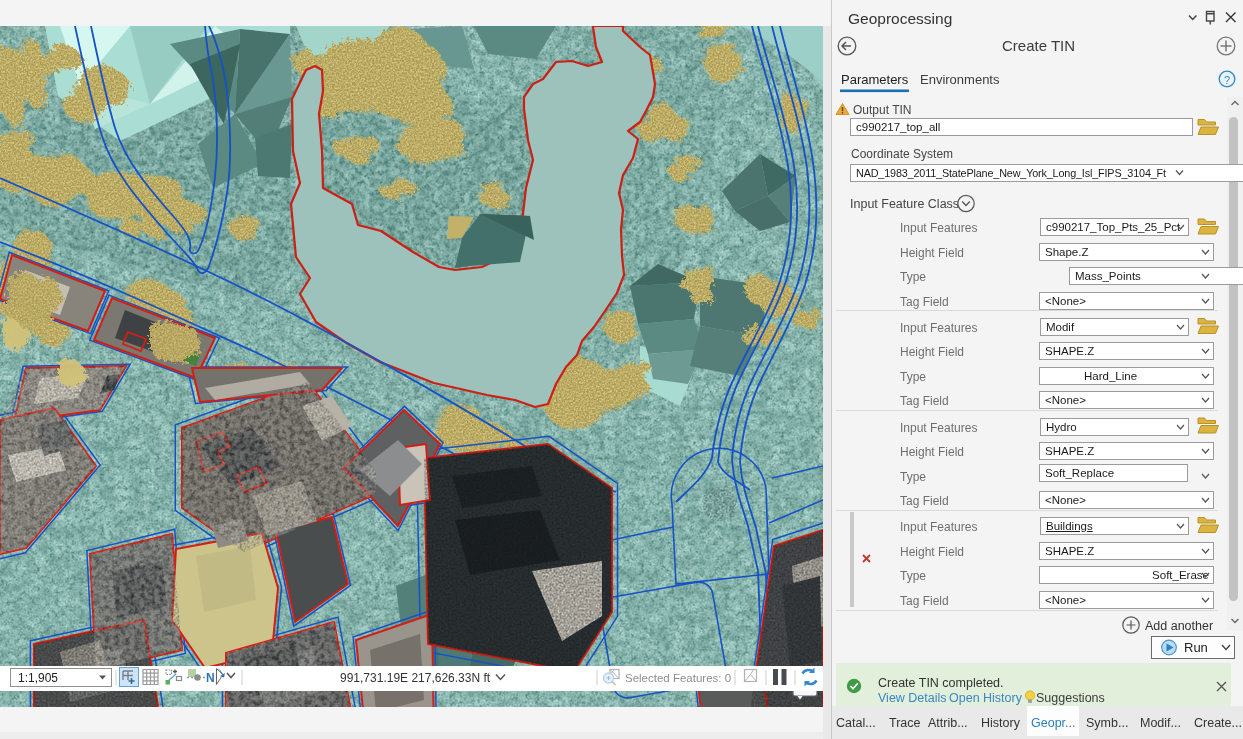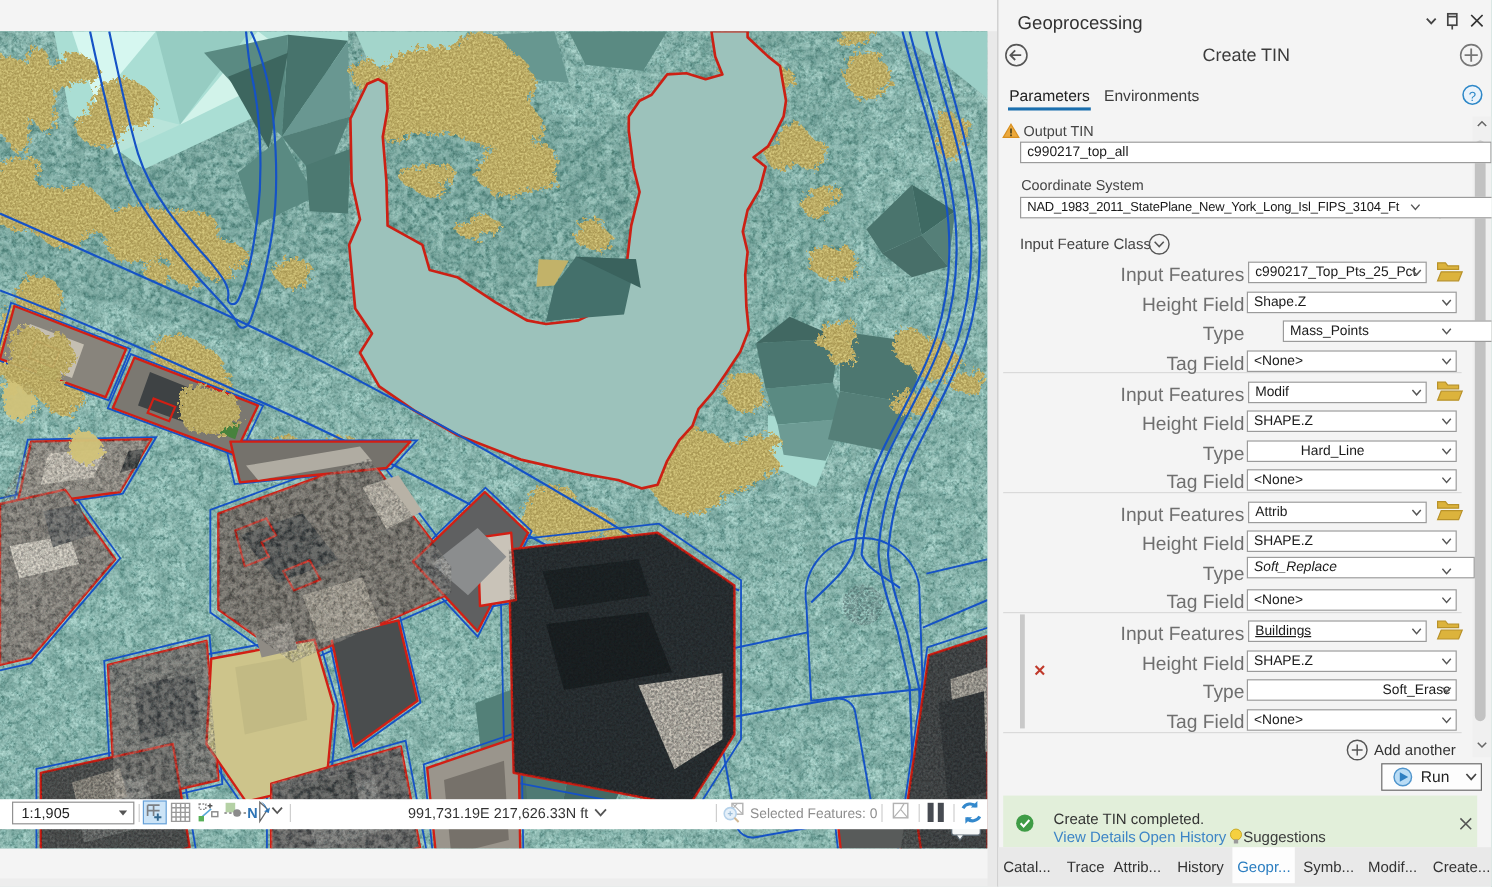--- a/index.html
+++ b/index.html
@@ -12,21 +12,21 @@
   #tabbar { left:0; top:0; width:831px; height:26px; background:#e9e9e9;margin-top:45px; }
   #tab-map { position:absolute; left:5px; top:0; width:76px; height:26px; background:#d8d9db; border:1px solid #b7babe; border-bottom:none; }
 
   
   #statusbar { left:0; top:666px; width:823px; height:25px; background:#ffffff; font-size:12px; color:#404040; }
   #belowbar { left:0; top:732px; width:831px; height:7px; background:#ededed; }
   #gutter { left:823px; top:26px; width:8px; height:713px; background:#e9e9e9; }
 
   
   #panel { left:831px; top:0; width:412px; height:739px; background:#f4f4f4; border-left:1px solid #c9c9c9; }
-  .rlabel { position:absolute; font-size:16px; color:#6f6f6f; text-align:right; }
+  .rlabel { position:absolute; font-size:12px; color:#6f6f6f; }
   .tbox { position:absolute; height:18px; background:#fff; border:1px solid #9b9b9b; font-size:11.5px; color:#1a1a1a; padding:1px 4px 0 5px; white-space:nowrap; overflow:hidden; line-height:15px; }
 </style>
 </head>
 <body>
 
 <div id="tabbar" class="abs">
   <div id="tab-map"></div>
   <svg class="abs" style="left:0;top:0" width="831" height="26" viewBox="0 0 831 26">
 
     <g>
@@ -856,21 +856,21 @@
   <text x="836" y="727" font-size="12.5" fill="#333">Catal...</text>
   <text x="889" y="727" font-size="12.5" fill="#333">Trace</text>
   <text x="928" y="727" font-size="12.5" fill="#333">Attrib...</text>
   <text x="981" y="727" font-size="12.5" fill="#333">History</text>
   <text x="1031" y="727" font-size="12.5" fill="#2a7dc0">Geopr...</text>
   <text x="1086" y="727" font-size="12.5" fill="#333">Symb...</text>
   <text x="1140" y="727" font-size="12.5" fill="#333">Modif...</text>
   <text x="1194" y="727" font-size="12.5" fill="#333">Create...</text>
 </svg>
 
-<div class="tbox" style="left:850px;top:118px;width:393px;">c990217_top_all</div>
+<div class="tbox" style="left:850px;top:118px;width:343px;">c990217_top_all</div>
 <div class="tbox" style="left:850px;top:163.5px;width:408px;font-size:10.8px;letter-spacing:-0.15px;">NAD_1983_2011_StatePlane_New_York_Long_Isl_FIPS_3104_Ft</div>
 <svg class="abs" style="left:1175px;top:169px" width="10" height="8">
     <path d="M1,1.5 l3.5,4 3.5,-4" stroke="#555" stroke-width="1.2" fill="none"></path>
   </svg>
 
 <div class="rlabel" style="left:900px;top:221.0px;width:137px;">Input Features</div>
 <div class="tbox" style="left:1040px;top:218.0px;width:149px;">c990217_Top_Pts_25_Pct</div>
 <svg class="abs" style="left:1176px;top:224.0px" width="10" height="8">
     <path d="M1,1 l3.5,4 3.5,-4" stroke="#555" stroke-width="1.2" fill="none"></path>
   </svg>
@@ -903,31 +903,31 @@
 <div class="tbox" style="left:1039px;top:366.5px;width:175px;padding-left:44px;">Hard_Line</div>
 <svg class="abs" style="left:1201px;top:372.5px" width="10" height="8">
     <path d="M1,1 l3.5,4 3.5,-4" stroke="#555" stroke-width="1.2" fill="none"></path>
   </svg>
 <div class="rlabel" style="left:900px;top:394.0px;width:137px;">Tag Field</div>
 <div class="tbox" style="left:1039px;top:391.0px;width:175px;">&lt;None&gt;</div>
 <svg class="abs" style="left:1201px;top:397.0px" width="10" height="8">
     <path d="M1,1 l3.5,4 3.5,-4" stroke="#555" stroke-width="1.2" fill="none"></path>
   </svg>
 <div class="rlabel" style="left:900px;top:420.5px;width:137px;">Input Features</div>
-<div class="tbox" style="left:1040px;top:417.5px;width:149px;">Attrib</div>
+<div class="tbox" style="left:1040px;top:417.5px;width:149px;">Hydro</div>
 <svg class="abs" style="left:1176px;top:423.5px" width="10" height="8">
     <path d="M1,1 l3.5,4 3.5,-4" stroke="#555" stroke-width="1.2" fill="none"></path>
   </svg>
 <div class="rlabel" style="left:900px;top:445.0px;width:137px;">Height Field</div>
 <div class="tbox" style="left:1039px;top:442.0px;width:175px;">SHAPE.Z</div>
 <svg class="abs" style="left:1201px;top:448.0px" width="10" height="8">
     <path d="M1,1 l3.5,4 3.5,-4" stroke="#555" stroke-width="1.2" fill="none"></path>
   </svg>
 <div class="rlabel" style="left:900px;top:469.5px;width:137px;">Type</div>
-<div class="tbox" style="left:1039px;top:464px;width:190px;font-style:italic;">Soft_Replace</div>
+<div class="tbox" style="left:1039px;top:464px;width:149px;">Soft_Replace</div>
 <svg class="abs" style="left:1201px;top:472.5px" width="10" height="8">
     <path d="M1,1 l3.5,4 3.5,-4" stroke="#555" stroke-width="1.2" fill="none"></path>
   </svg>
 <div class="rlabel" style="left:900px;top:494.0px;width:137px;">Tag Field</div>
 <div class="tbox" style="left:1039px;top:491.0px;width:175px;">&lt;None&gt;</div>
 <svg class="abs" style="left:1201px;top:497.0px" width="10" height="8">
     <path d="M1,1 l3.5,4 3.5,-4" stroke="#555" stroke-width="1.2" fill="none"></path>
   </svg>
 <div class="rlabel" style="left:900px;top:520.0px;width:137px;">Input Features</div>
 <div class="tbox" style="left:1040px;top:517.0px;width:149px;text-decoration:underline;">Buildings</div>

